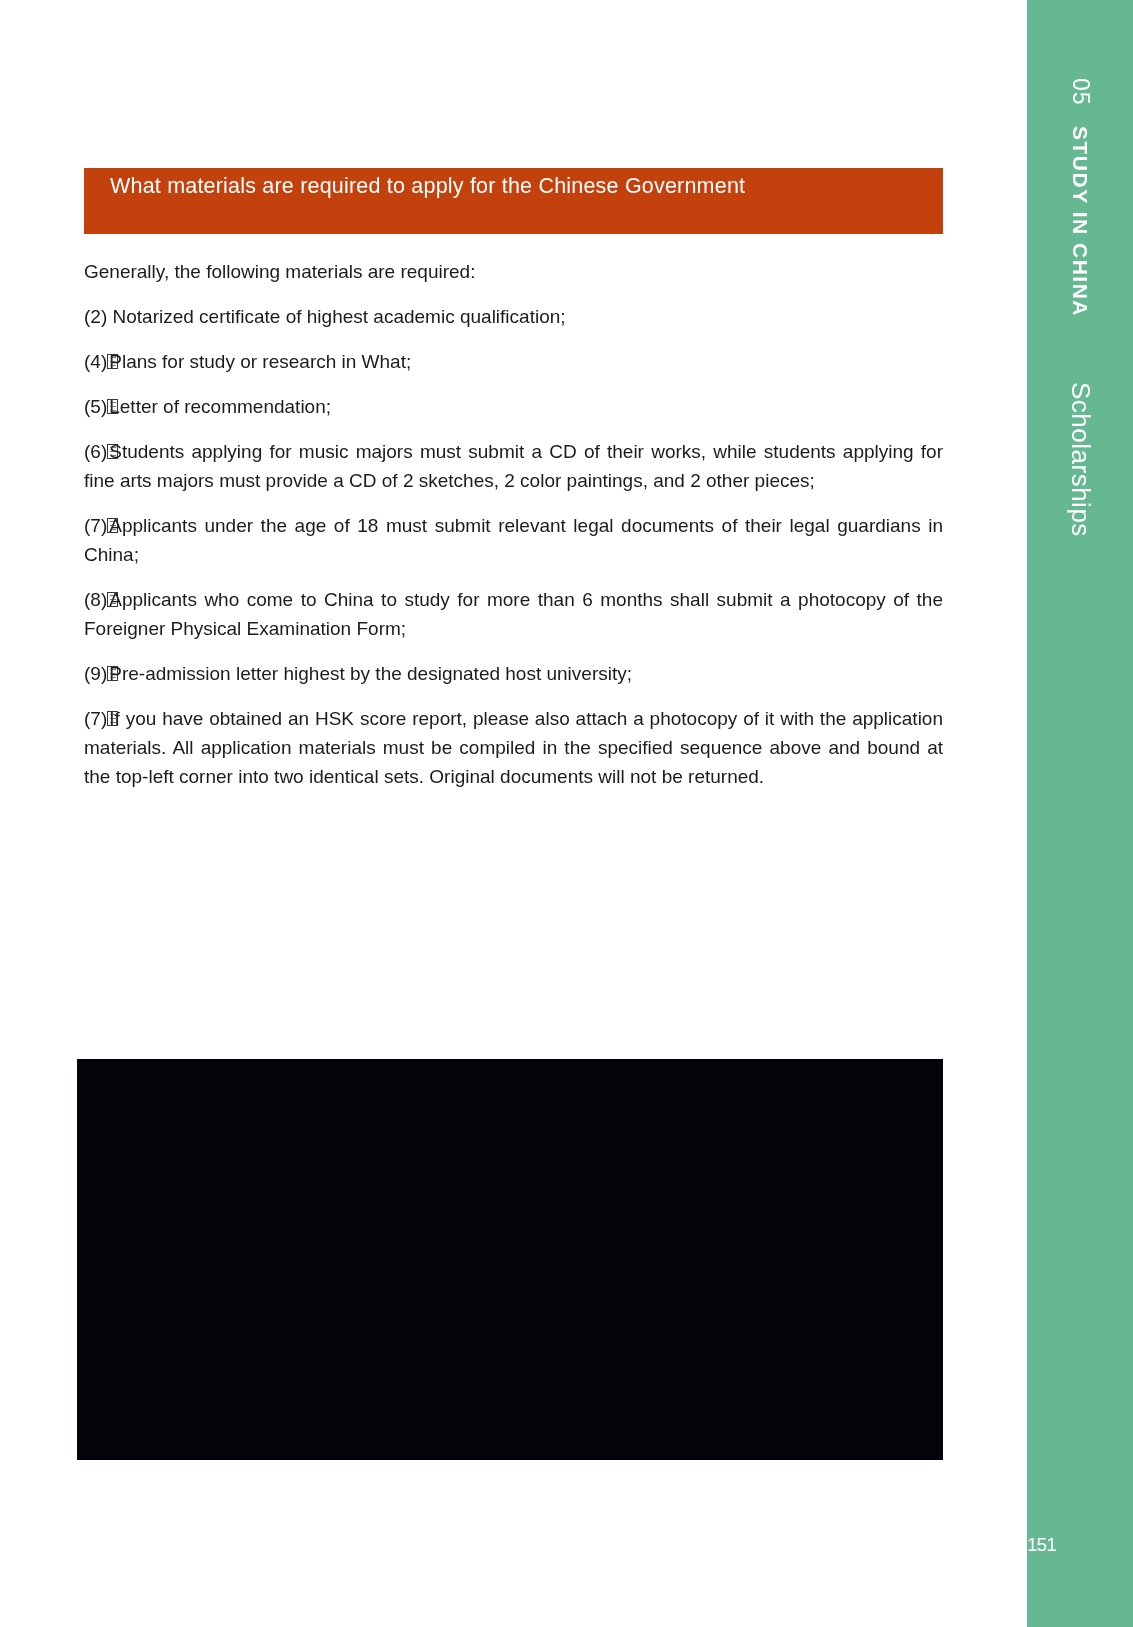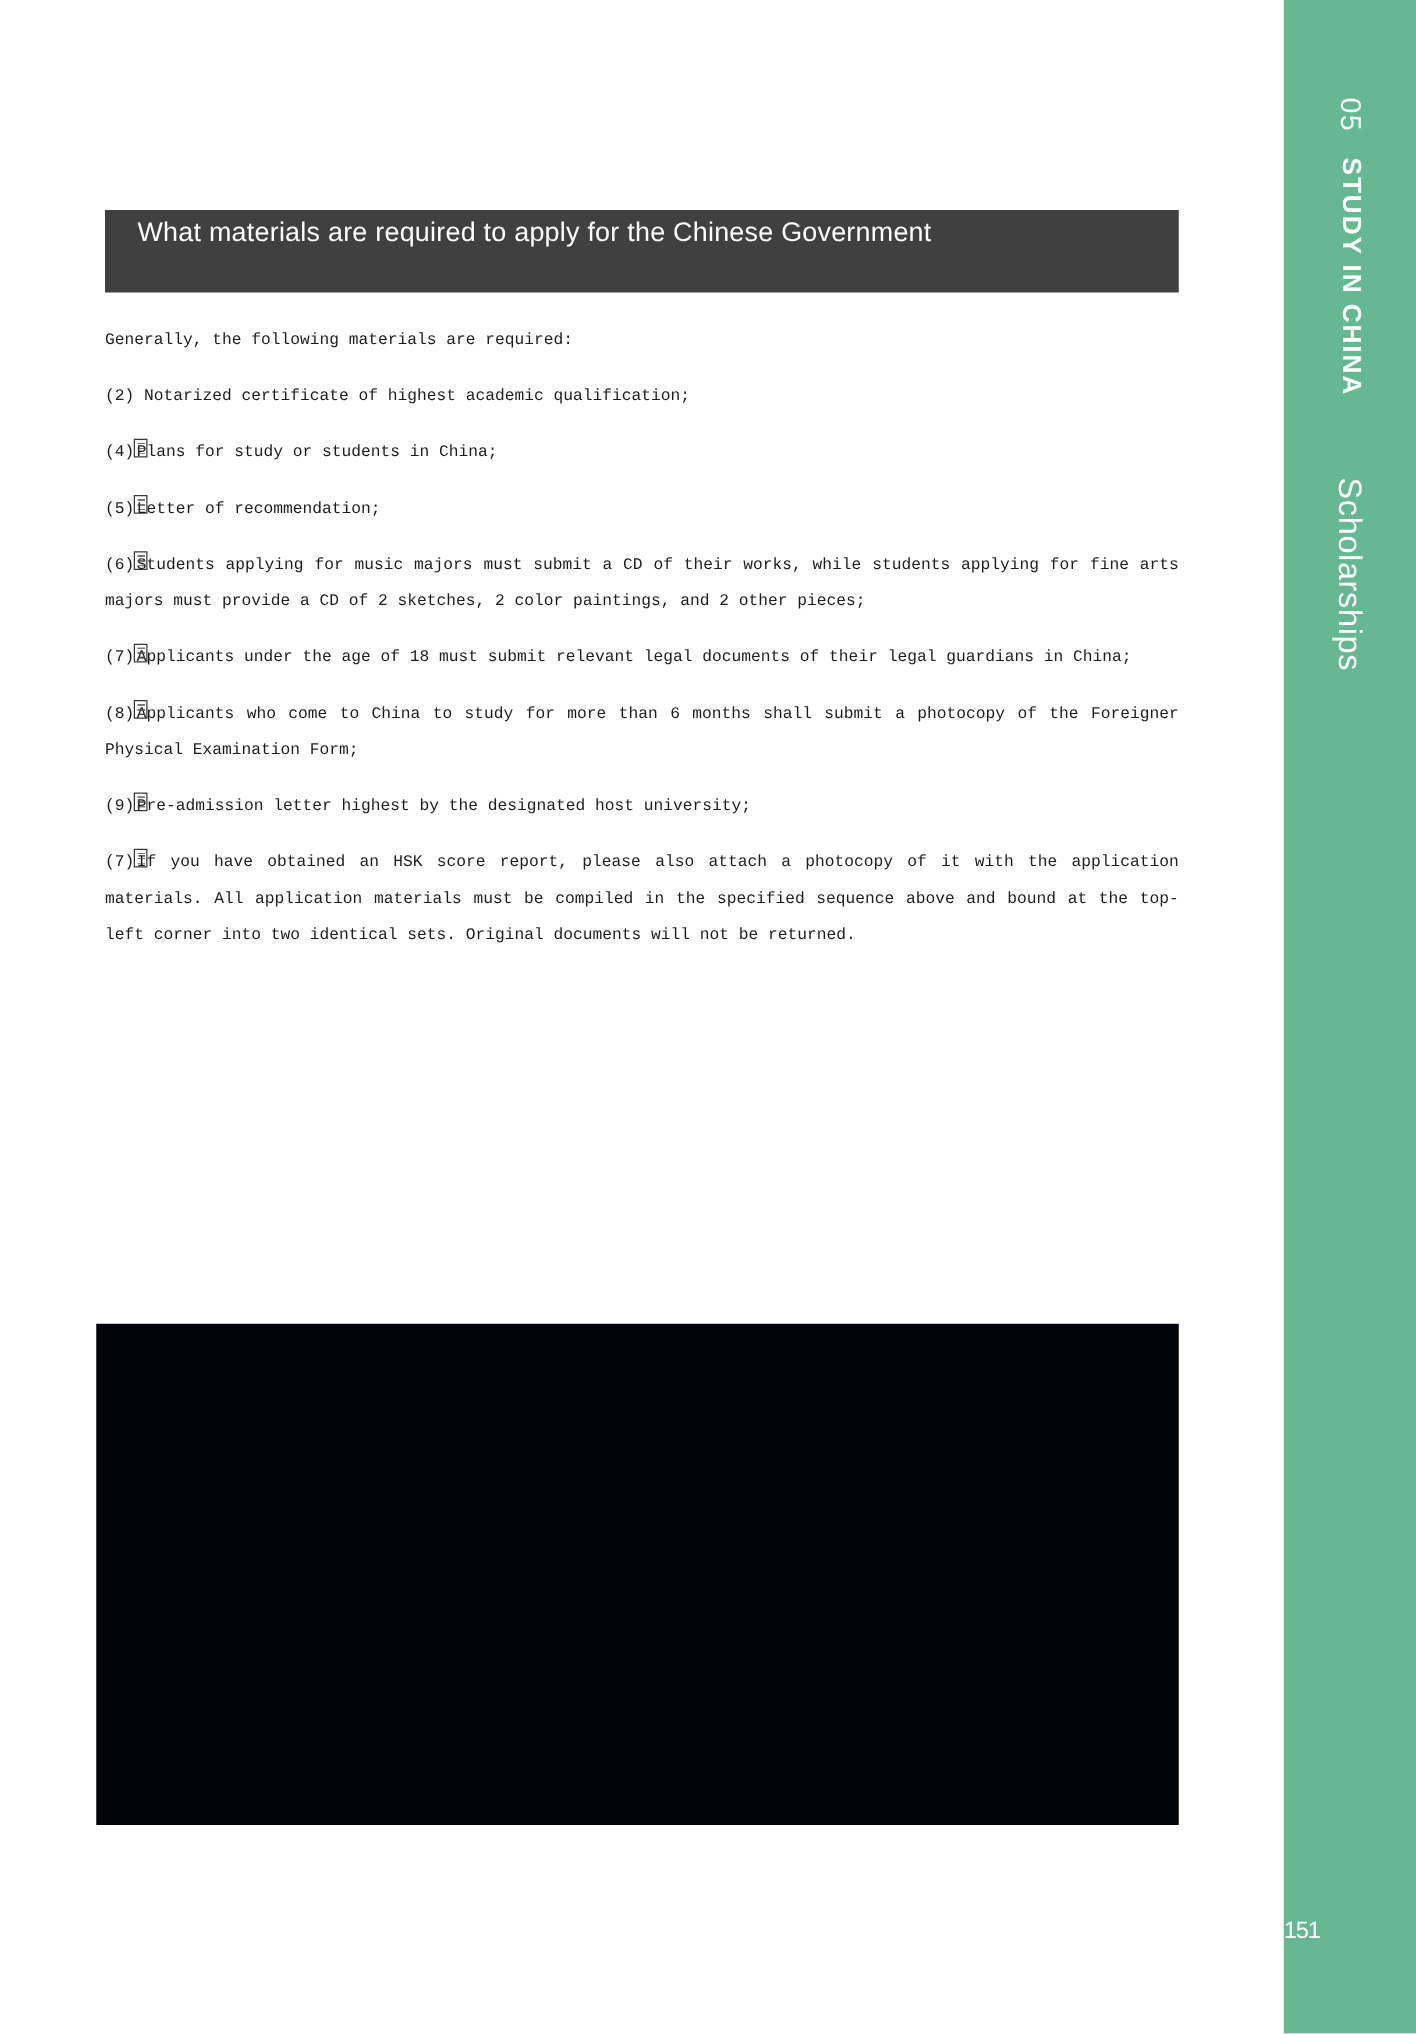--- a/index.html
+++ b/index.html
@@ -23,30 +23,30 @@
   .sb-study { top:126px; font-size:21px; font-weight:700; letter-spacing:1.5px; }
   .sb-schol { top:382px; font-size:26px; letter-spacing:0.5px; }
   .sb-page  {
     position:absolute; top:1534px; left:0; width:100%;
     text-align:left; color:#ffffff; font-size:19px; letter-spacing:-1px;
   }
 
   
   .banner {
     position:absolute; left:84px; top:168px; width:859px; height:66px;
-    background:#404040; box-sizing:border-box;
+    background:#c2410c; box-sizing:border-box;
     padding:3px 18px 0 26px;
     color:#ffffff; font-size:21.5px; line-height:30px; letter-spacing:0.2px;
   }
   .banner-line { display:block; }
 
   
   .content {
     position:absolute; left:84px; top:257px; width:859px;
-    color:#1c1c1c; font-size:13px; line-height:29px;font-family:Liberation Mono, monospace;
+    color:#1c1c1c; font-size:19px; line-height:29px;
   }
   .content p { margin:0 0 16px 0; text-align:justify; }
   .num { white-space:pre; }
 
   
   .tofu {
     display:inline-block; box-sizing:border-box;
     width:11px; height:15px; border:1px solid #3a3a3a;
     margin-right:-9px; vertical-align:-1px;
   }
@@ -71,21 +71,21 @@
     <span class="banner-line">What materials are required to apply for the Chinese Government</span>
   </div>
 
   <div class="content">
     <p>Generally, the following materials are required:</p>
 
 
     <p><span class="num">(2) </span><span>Notarized certificate of highest academic qualification;</span></p>
 
 
-    <p><span class="num">(4)</span><span class="tofu"></span><span>Plans for study or students in China;</span></p>
+    <p><span class="num">(4)</span><span class="tofu"></span><span>Plans for study or research in What;</span></p>
 
     <p><span class="num">(5)</span><span class="tofu"></span><span>Letter of recommendation;</span></p>
 
     <p><span class="num">(6)</span><span class="tofu"></span><span>Students applying for music majors must submit a CD of their works, while students applying for fine arts majors must provide a CD of 2 sketches, 2 color paintings, and 2 other pieces;</span></p>
 
     <p><span class="num">(7)</span><span class="tofu"></span><span>Applicants under the age of 18 must submit relevant legal documents of their legal guardians in China;</span></p>
 
     <p><span class="num">(8)</span><span class="tofu"></span><span>Applicants who come to China to study for more than 6 months shall submit a photo­copy of the Foreigner Physical Examination Form;</span></p>
 
     <p><span class="num">(9)</span><span class="tofu"></span><span>Pre-admission letter highest by the designated host university;</span></p>

